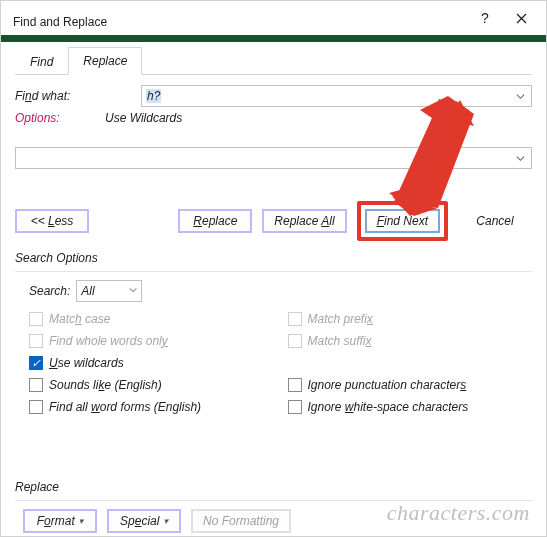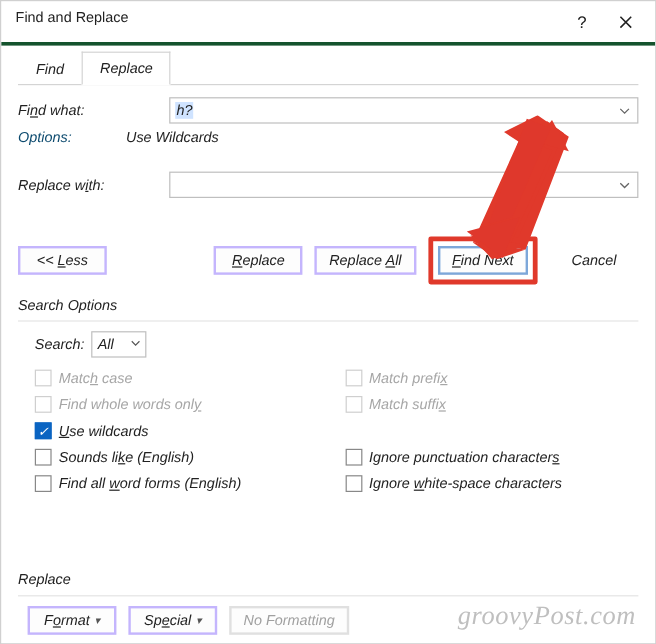--- a/index.html
+++ b/index.html
@@ -9,23 +9,23 @@
     font-family:"Segoe UI",Arial,sans-serif;
     font-size:12px;color:#222;
     box-sizing:border-box;
     border:1px solid #d0d0d0;
     position:relative;
     overflow:hidden;
   }
   *{box-sizing:border-box;}
   
   .titlebar{
-    display:flex;align-items:flex-start;justify-content:space-between;
+    display:flex;align-items:flex-end;justify-content:space-between;
     padding:6px 8px 6px 12px;
-    border-bottom:3px solid #14532d;
+    border-bottom:7px solid #14532d;
   }
   .titlebar .title{font-size:12px;}
   .titlebar .ctrls{display:flex;align-items:center;gap:2px;}
   .titlebar .ctrl{
     width:34px;height:22px;display:flex;align-items:center;justify-content:center;
     font-size:14px;color:#222;cursor:default;
   }
   .dlg{padding:4px 14px 10px 14px;font-style:italic;}
   
   .tabs{
@@ -48,21 +48,21 @@
     flex:1;height:22px;border:1px solid #bfbfbf;background:#fff;
     display:flex;align-items:center;padding:0 4px;font-size:12px;color:#222;
     position:relative;
   }
   .field .caret{
     position:absolute;right:2px;top:0;bottom:0;width:18px;
     display:flex;align-items:center;justify-content:center;color:#666;
   }
   .sel{background:#cfe3ff;padding:0 1px;}
   .opt-row{display:flex;margin:2px 0 4px 0;}
-  .opt-row .lab{width:90px;color:#0c4a6e;}
+  .opt-row .lab{width:90px;color:#be185d;}
   
   .btnbar{
     display:flex;align-items:center;justify-content:flex-end;gap:10px;
     margin:32px 0 10px 0;
   }
   .btn{
     min-width:74px;height:24px;
     border:2px solid #c4b5fd;background:#fdfdfd;
     display:flex;align-items:center;justify-content:center;
     padding:0 10px;font-size:12px;color:#222;
@@ -73,21 +73,21 @@
   
   .hl-wrap{
     border:4px solid #e0392b;padding:4px;border-radius:2px;
   }
   
   .sect{margin:6px 0 6px 0;color:#222;}
   .hr{height:1px;background:#e4e4e4;margin:4px 0 8px 0;}
   .subrow{display:flex;align-items:center;margin:4px 0;}
   .subrow .lab{margin:0 6px 0 14px;}
   .dd-sm{
-    width:46px;height:22px;border:1px solid #bfbfbf;background:#fff;
+    width:66px;height:22px;border:1px solid #bfbfbf;background:#fff;
     display:flex;align-items:center;justify-content:space-between;padding:0 4px;font-size:12px;
   }
   .dd-sm .c{font-size:9px;color:#555;}
   
   .cols{display:flex;margin-top:6px;}
   .col{flex:1;}
   .chk{display:flex;align-items:center;height:22px;gap:6px;padding-left:14px;}
   .box{
     width:14px;height:14px;border:1px solid #888;background:#fff;flex:none;
     display:flex;align-items:center;justify-content:center;font-size:11px;color:#fff;
@@ -148,21 +148,20 @@
           </svg>
       </span>
     </div>
   </div>
   <div class="opt-row">
     <div class="lab">Options:</div>
     <div>Use Wildcards</div>
   </div>
 
   <div class="row" style="margin-top:22px;">
-    <div class="lab"><span>Replace w<span class="u">i</span>th:</span></div>
     <div class="field">
       <span></span>
       <span class="caret">
         <svg width="9" height="9" viewBox="0 0 10 10">
             <path d="M1 3 L5 7 L9 3" stroke="#666" stroke-width="1.2" fill="none"></path>
           </svg>
       </span>
     </div>
   </div>
 
@@ -285,13 +284,13 @@
   </g>
 </svg>
 
 <svg class="arrow" style="left:388px;top:96px;" width="80" height="118" viewBox="0 0 80 118">
   <g fill="#df382c">
     <polygon points="0,96 44,84 30,118"></polygon>
     <polygon points="18,90 38,84 70,10 50,2"></polygon>
   </g>
 </svg>
 
-<div class="wm">groovyPost.com</div>
+<div class="wm">characters.com</div>
 
 </body></html>

